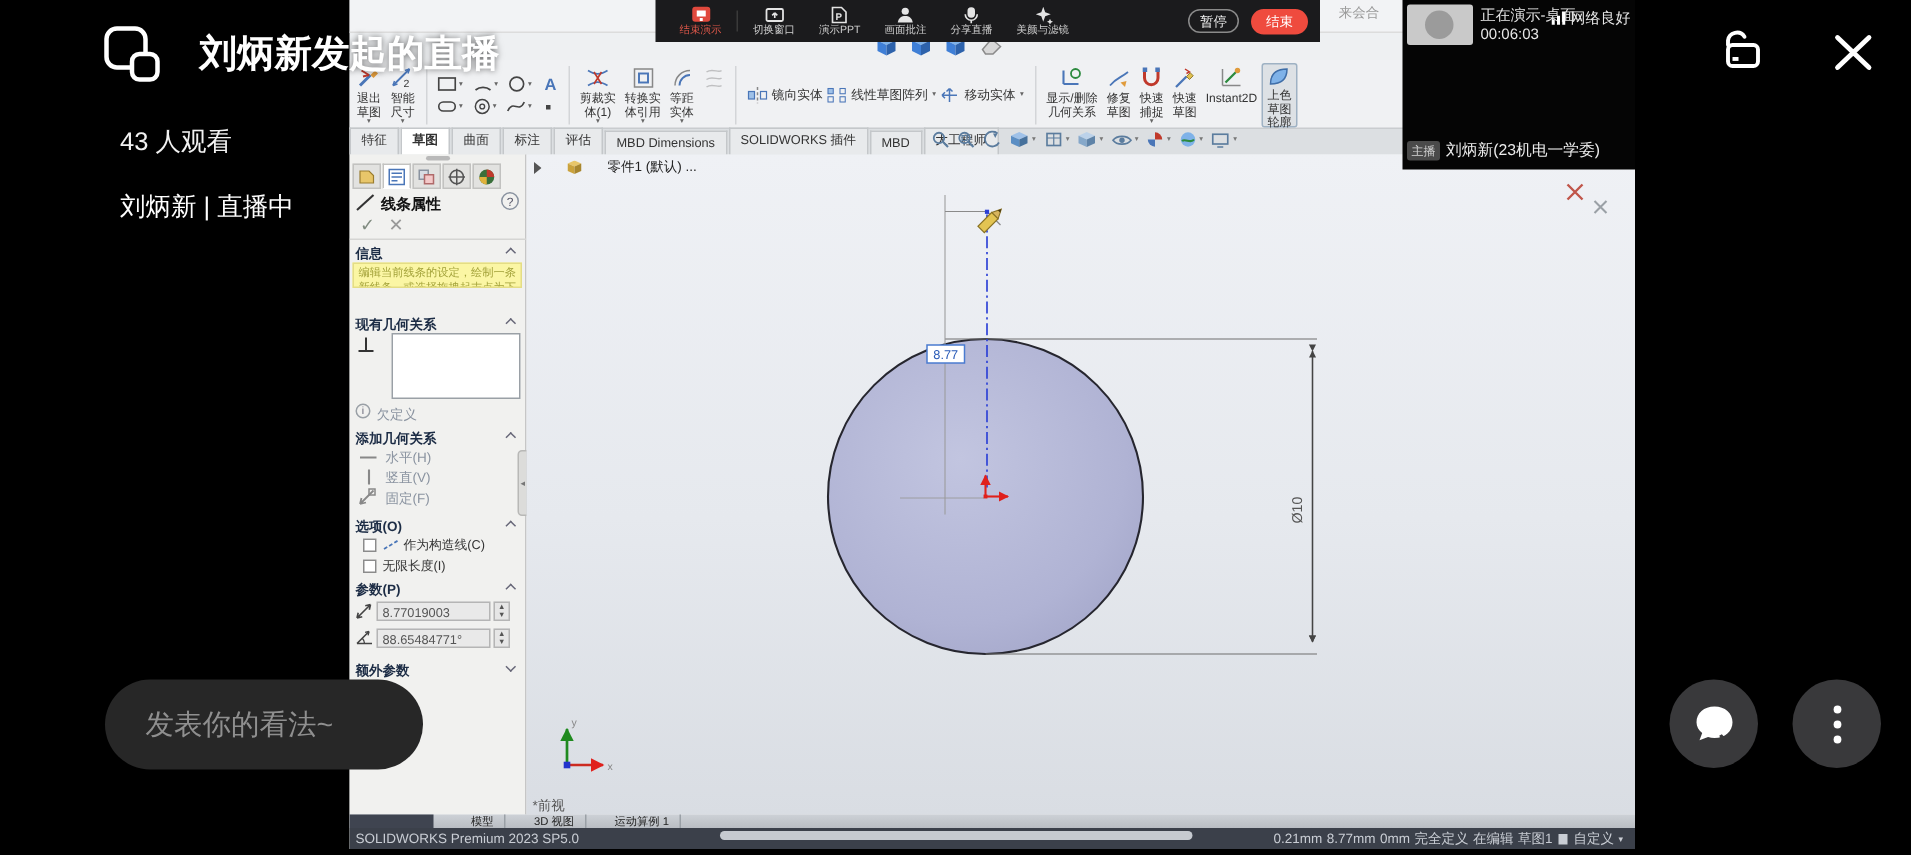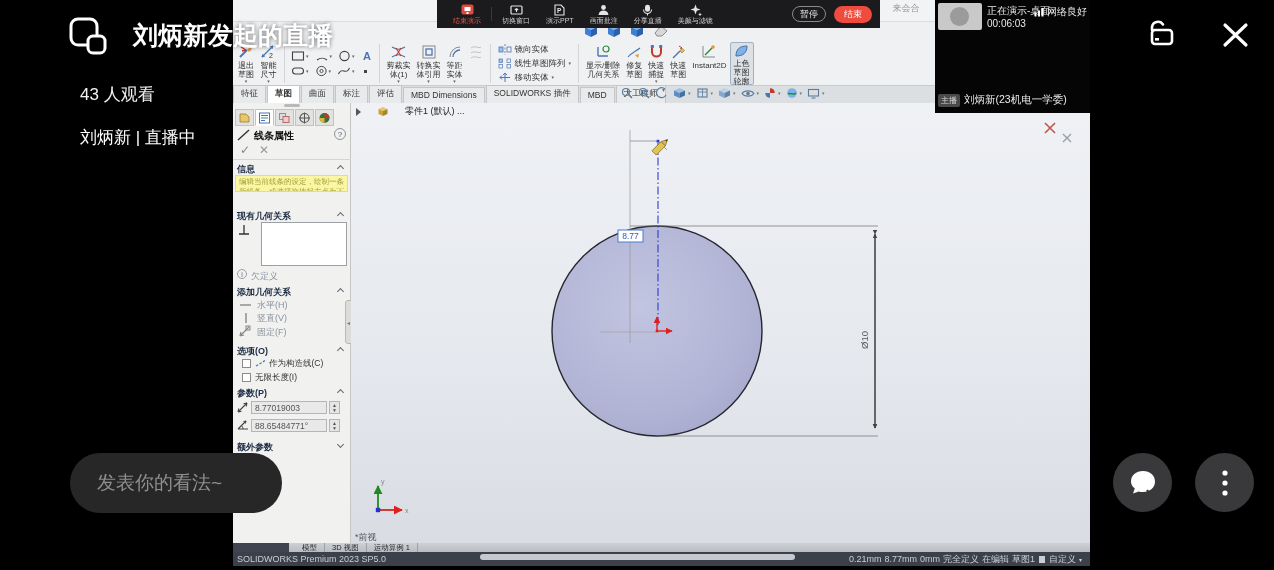--- a/index.html
+++ b/index.html
@@ -19,21 +19,21 @@
 
   .ribbon{position:absolute;left:0;top:40px;width:857px;height:46px;background:#f0f1f3;border-bottom:1px solid #c9cccf;display:flex;align-items:stretch;padding:2px 0 0 2px;}
   .rsep{width:1px;background:#d3d5d8;margin:2px 4px;}
   .ritem{display:flex;flex-direction:column;align-items:center;justify-content:flex-start;padding:1px 3px;cursor:default;}
   .ritem .ricon{height:17px;display:flex;align-items:center;}
   .rlabel{font-size:8px;line-height:9px;color:#333;text-align:center;white-space:pre-line;margin-top:1px;}
   .dd{font-size:5px;color:#666;line-height:5px;}
   .sketchgrid{display:flex;flex-direction:column;justify-content:center;gap:3px;padding:0 2px;}
   .sgrow{display:flex;gap:6px;align-items:center;}
   .sgcell{display:flex;align-items:center;gap:1px;}
-  .patcol{display:flex;flex-direction:column;justify-content:center;gap:2px;padding:0 3px;}
+  .patcol{display:flex;flex-direction:row;justify-content:center;gap:2px;padding:0 3px;}
   .patrow{display:flex;align-items:center;gap:3px;font-size:8.5px;color:#333;}
   .rhl{background:#dde1e5;border:1px solid #9fb2c4;border-radius:2px;}
 
   .tabstrip{position:absolute;left:0;top:86px;width:857px;height:17px;background:#dcdfe2;display:flex;align-items:flex-end;}
   .swtab{font-size:8.5px;color:#333;padding:2px 7px 3px 7px;background:#e8eaec;border:1px solid #c4c7ca;border-bottom:none;margin-right:1px;white-space:nowrap;}
   .swtab.active{background:#fff;font-weight:bold;}
   .headsup{position:absolute;left:388px;top:87px;display:flex;align-items:center;gap:5px;}
   .headsup .dd{font-size:5px;color:#777;margin-left:-3px;}
 
   
@@ -48,21 +48,21 @@
   .spin{position:absolute;width:11px;height:13px;border:1px solid #b5b5b5;background:#e6e6e6;display:flex;flex-direction:column;align-items:center;justify-content:center;font-size:5px;color:#555;line-height:5px;}
   .ptabs{position:absolute;left:2px;top:6px;display:flex;gap:1px;}
   .ptab{width:19px;height:17px;background:#e2e2e0;border:1px solid #c2c2c0;display:flex;align-items:center;justify-content:center;}
   .ptab.active{background:#fff;border-bottom-color:#fff;}
 
   
   .vpbg{position:absolute;left:118px;top:103px;width:739px;height:440px;background:linear-gradient(#eff1f5 0%,#e6e9ee 55%,#d9dde3 100%);}
   .treefly{position:absolute;left:122px;top:105px;display:flex;align-items:center;gap:17px;font-size:9px;color:#222;}
 
   
-  .modeltabs{position:absolute;left:0;top:543px;width:977px;height:9px;background:linear-gradient(#cdd1d6,#b9bdc3);display:flex;align-items:center;font-size:7.5px;color:#222;}
+  .modeltabs{position:absolute;left:0;top:543px;width:977px;height:9px;background:linear-gradient(#cdd1d6,#b9bdc3);display:flex;align-items:center;font-size:7.5px;color:#222;gap:12px;}
   .modeltabs .darkblk{width:56px;height:9px;background:#3f4450;margin-right:6px;}
   .mtab{padding:0 7px;border-right:1px solid #9aa0a6;white-space:nowrap;}
   .statusbar{position:absolute;left:0;top:552px;width:857px;height:14px;background:#3b404a;color:#c9cdd4;font-size:9px;display:flex;align-items:center;}
   .statusbar .left{margin-left:4px;white-space:nowrap;}
   .statusbar .right{position:absolute;right:8px;display:flex;align-items:center;gap:3px;white-space:nowrap;}
   .scrollpill{position:absolute;left:247px;top:2px;width:315px;height:6px;border-radius:3px;background:#c6cad0;}
 
   
   .presbar{position:absolute;left:437px;top:0;width:443px;height:28px;background:#1b1b1d;display:flex;align-items:center;padding:0 8px;z-index:30;}
   .presitem{display:flex;flex-direction:column;align-items:center;justify-content:center;gap:1px;margin:0 8px;}

